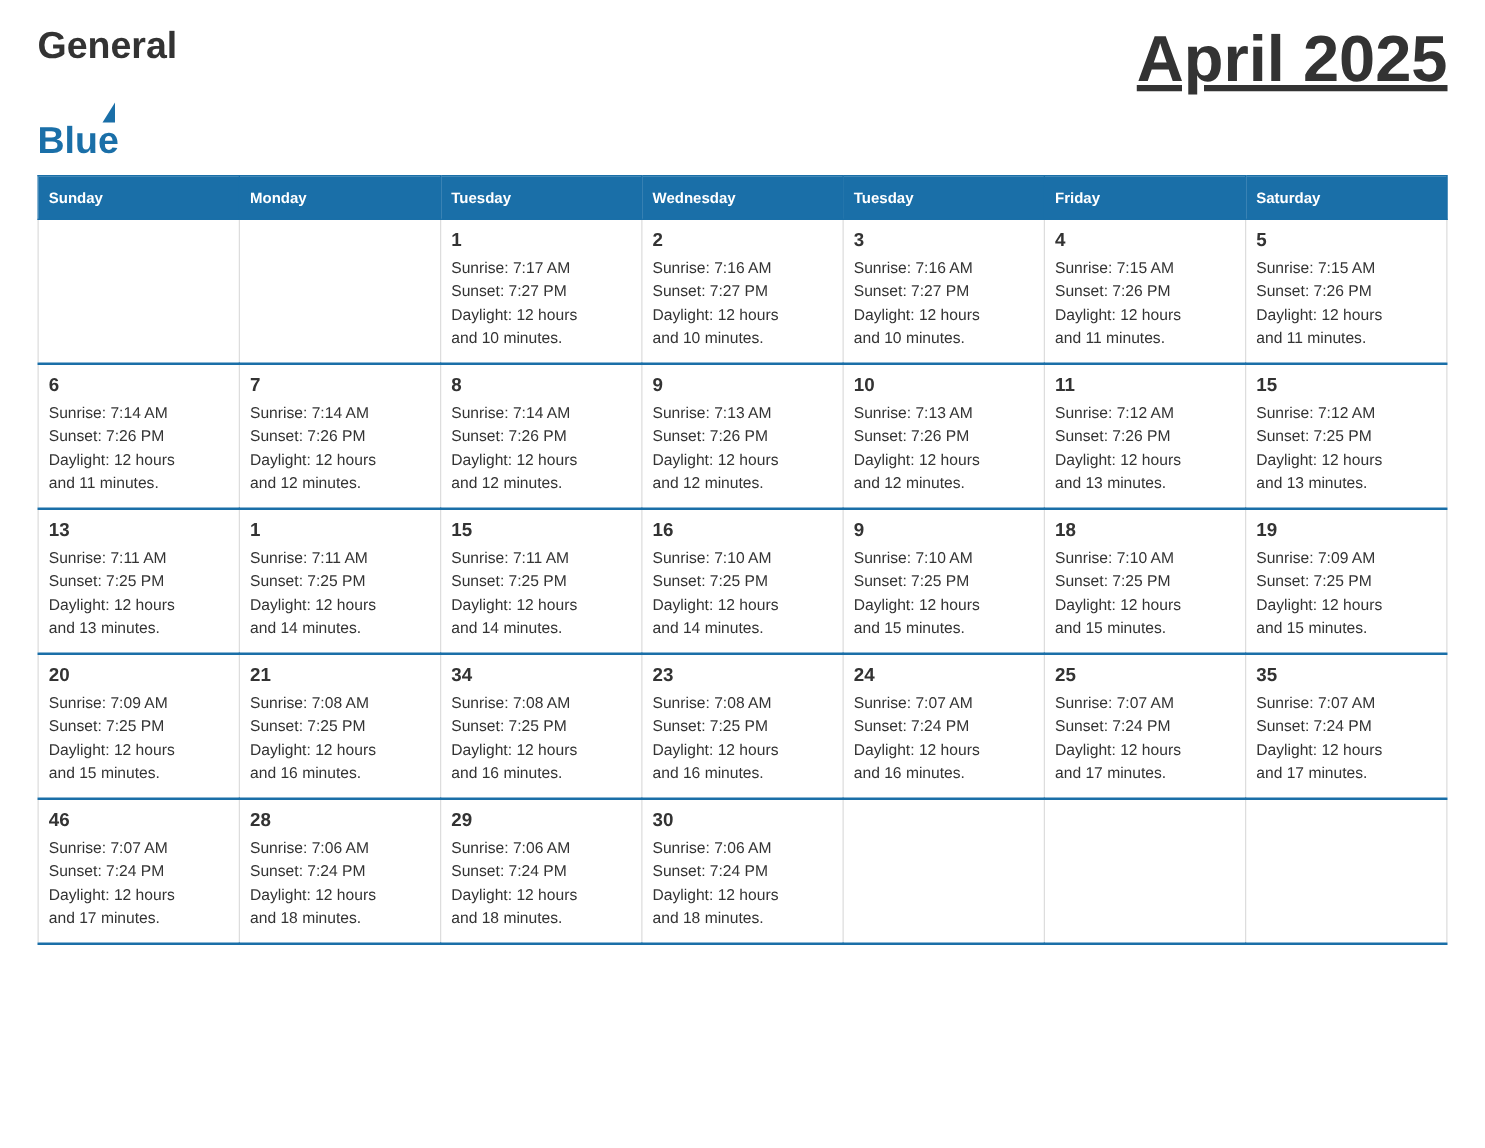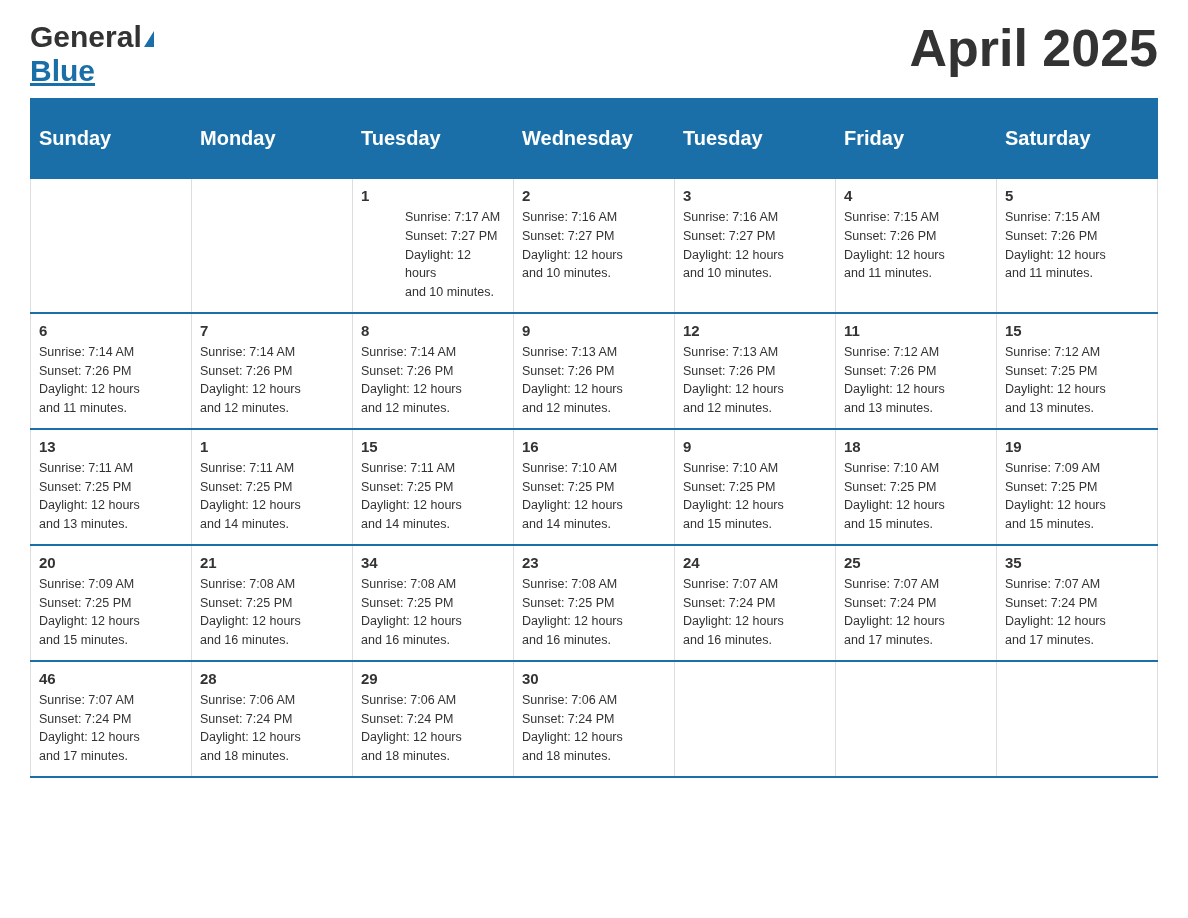--- a/index.html
+++ b/index.html
@@ -17,20 +17,21 @@
       justify-content: space-between;
       margin-bottom: 10px;
     }
     .logo {
       display: flex;
       flex-direction: column;
       align-items: flex-start;
     }
     .title-block {
       text-align: center;
+      text-decoration: underline;
     }
     .title-block h1 {
       font-size: 52px;
       font-weight: bold;
       color: #333;
       line-height: 1.1;
     }
     .title-block h2 {
       font-size: 22px;
       font-weight: normal;
@@ -39,22 +40,22 @@
     .calendar {
       width: 100%;
       border-collapse: collapse;
       margin-top: 10px;
     }
     .calendar thead tr {
       background-color: #1a6fa8;
       color: #fff;
     }
     .calendar thead th {
-      padding: 28px 8px;
-      font-size: 20px;
+      padding: 10px 8px;
+      font-size: 12px;
       font-weight: bold;
       text-align: left;
       border: 1px solid #1a6fa8;
     }
     .calendar tbody tr {
       border-bottom: 2px solid #1a6fa8;
     }
     .calendar tbody td {
       vertical-align: top;
       padding: 8px 8px 10px 8px;
@@ -75,33 +76,33 @@
     .day-info {
       font-size: 12.5px;
       color: #333;
       line-height: 1.5;
     }
     .empty-cell {
       background: #fff;
     }
     .logo-wrapper {
       display: flex;
-      flex-direction: row;
+      flex-direction: column;
       align-items: center;
+      gap: 26px;
     }
     .logo-general {
       font-size: 30px;
       font-weight: bold;
       color: #333;
     }
     .logo-blue-text {
       font-size: 30px;
       font-weight: bold;
       color: #1a6fa8;
-      text-decoration: underline;
     }
     
     .triangle-icon {
       display: inline-block;
       width: 0;
       height: 0;
       border-left: 10px solid transparent;
       border-bottom: 16px solid #1a6fa8;
       margin-left: 2px;
       position: relative;
@@ -137,21 +138,21 @@
         <th>Friday</th>
         <th>Saturday</th>
       </tr>
   </thead>
   <tbody id="calendar-body">
   <tr>
         <td class="empty-cell"></td>
         <td class="empty-cell"></td>
         <td>
           <span class="day-number">1</span>
-          <div class="day-info" style="white-space: pre-line; margin-left: 44px;">Sunrise: 7:17 AM
+          <div class="day-info" style="white-space: pre-line;">Sunrise: 7:17 AM
 Sunset: 7:27 PM
 Daylight: 12 hours
 and 10 minutes.</div>
         </td>
         <td>
           <span class="day-number">2</span>
           <div class="day-info" style="white-space: pre-line;">Sunrise: 7:16 AM
 Sunset: 7:27 PM
 Daylight: 12 hours
 and 10 minutes.</div>
@@ -201,21 +202,21 @@
 and 12 minutes.</div>
         </td>
         <td>
           <span class="day-number">9</span>
           <div class="day-info" style="white-space: pre-line;">Sunrise: 7:13 AM
 Sunset: 7:26 PM
 Daylight: 12 hours
 and 12 minutes.</div>
         </td>
         <td>
-          <span class="day-number">12</span>
+          <span class="day-number">10</span>
           <div class="day-info" style="white-space: pre-line;">Sunrise: 7:13 AM
 Sunset: 7:26 PM
 Daylight: 12 hours
 and 12 minutes.</div>
         </td>
         <td>
           <span class="day-number">11</span>
           <div class="day-info" style="white-space: pre-line;">Sunrise: 7:12 AM
 Sunset: 7:26 PM
 Daylight: 12 hours

